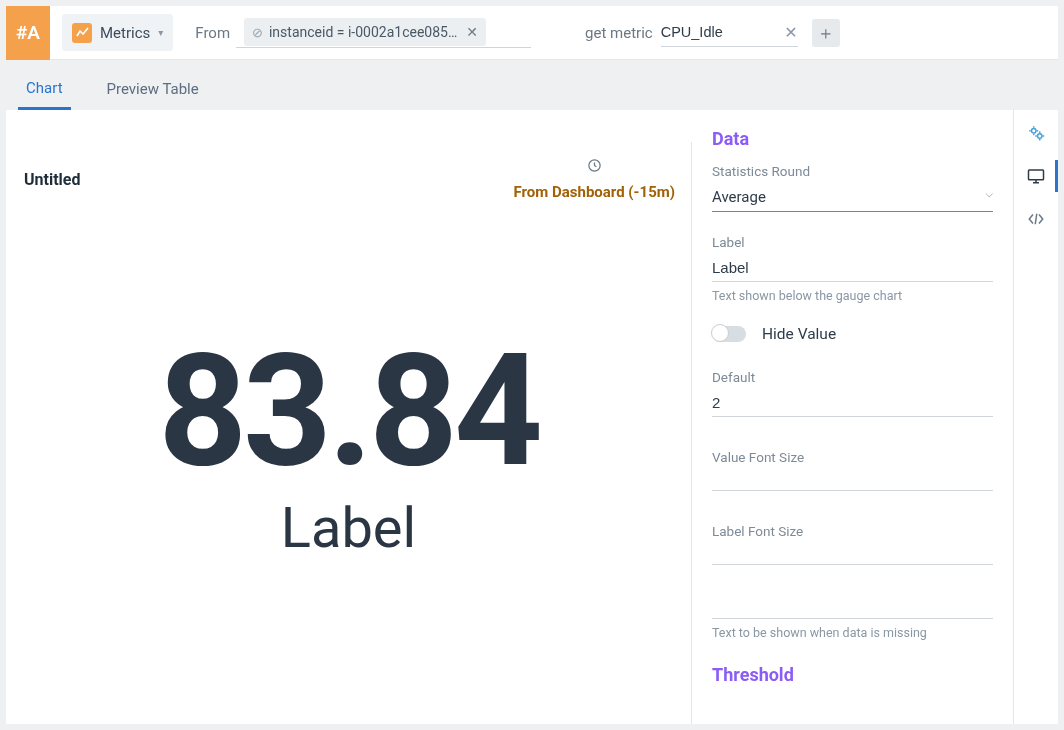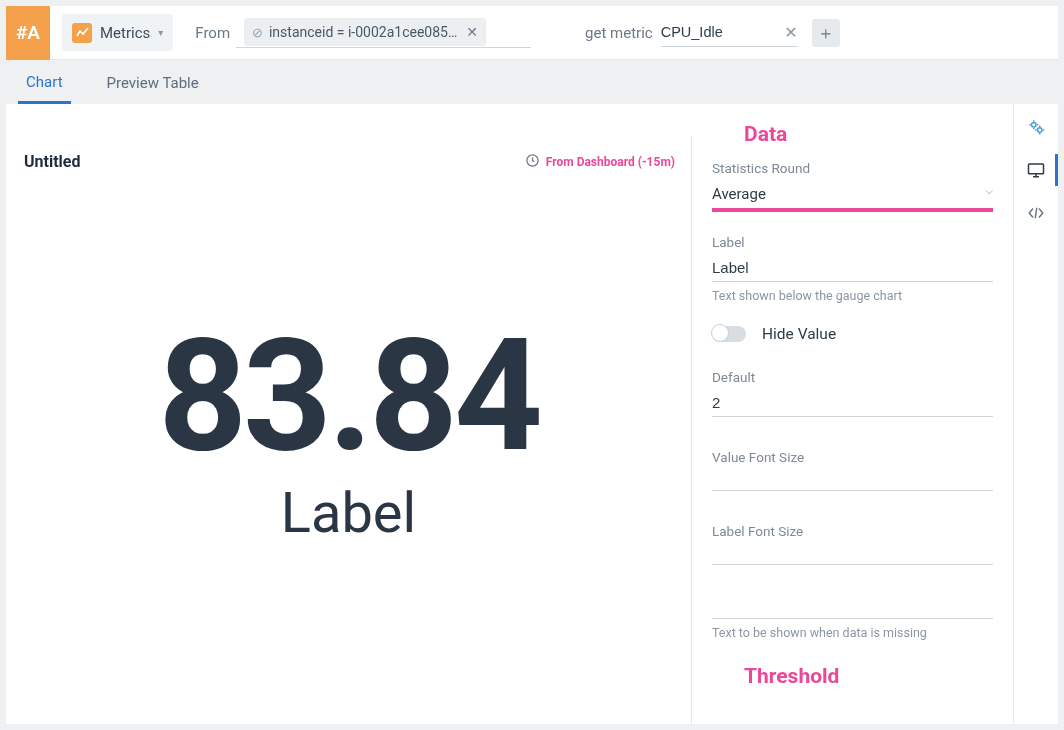--- a/index.html
+++ b/index.html
@@ -138,21 +138,21 @@
   justify-content: center;
   margin-left: 14px;
   color: #6d7a87;
   font-size: 18px;
   cursor: pointer;
 }
 
 .tabs {
   display: flex;
   align-items: flex-end;
-  height: 44px;
+  height: 50px;
   padding-left: 12px;
   gap: 28px;
   background: #eef0f2;
 }
 .tab {
   padding: 14px 8px 12px;
   color: #5d6e80;
   font-size: 15px;
   cursor: pointer;
 }
@@ -183,23 +183,24 @@
 }
 .chart-title {
   font-weight: 700;
   font-size: 16px;
   color: #1f2d3a;
 }
 .dash-ts {
   display: flex;
   align-items: center;
   gap: 6px;
-  font-size: 12px;
+  font-size: 15px;
   font-weight: 700;
-  color: #ec4899;
+  color: #a16207;
+  flex-direction: column;
 }
 .clock-icon {
   color: #6b7885;
   font-weight: 400;
 }
 .gauge-body {
   flex: 1;
   display: flex;
   flex-direction: column;
   align-items: center;
@@ -219,46 +220,45 @@
   margin-top: 6px;
 }
 
 .data-panel {
   width: 322px;
   padding: 18px 20px 0 20px;
   overflow-y: auto;
   border-right: 1px solid #e4e7ea;
 }
 .section-title {
-  font-size: 21px;
+  font-size: 18px;
   font-weight: 700;
-  color: #ec4899;
+  color: #8b5cf6;
   margin-bottom: 14px;
-  margin-left: 32px;
 }
 .field-label {
   font-size: 13.5px;
   color: #7d8a97;
   margin-bottom: 4px;
 }
 .underline-field {
   border: none;
   border-bottom: 1px solid #cfd5db;
   width: 100%;
   padding: 5px 0;
   font-size: 15px;
   color: #2e3c4a;
   outline: none;
   background: transparent;
 }
 .select-field {
   display: flex;
   justify-content: space-between;
   align-items: flex-start;
-  border-bottom: 4px solid #ec4899;
+  border-bottom: 1px solid #ec4899;
   padding: 5px 0;
   font-size: 15px;
   color: #2e3c4a;
   cursor: pointer;
   gap: 47px;
 }
 .hint {
   font-size: 12.5px;
   color: #8a97a5;
   margin-top: 6px;

